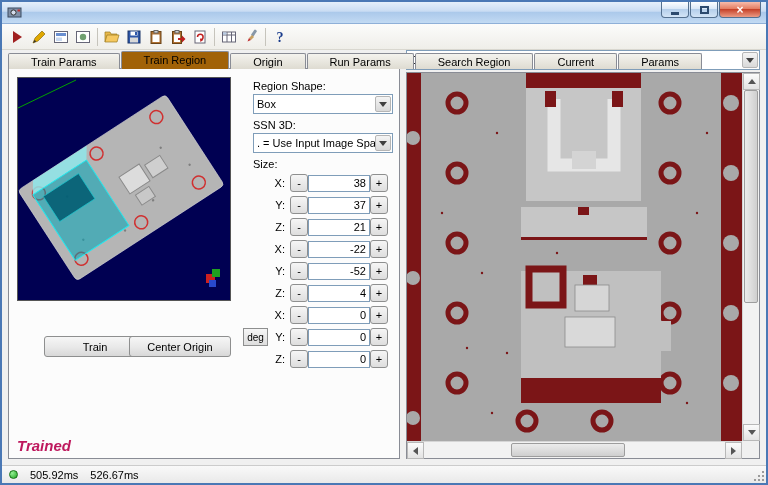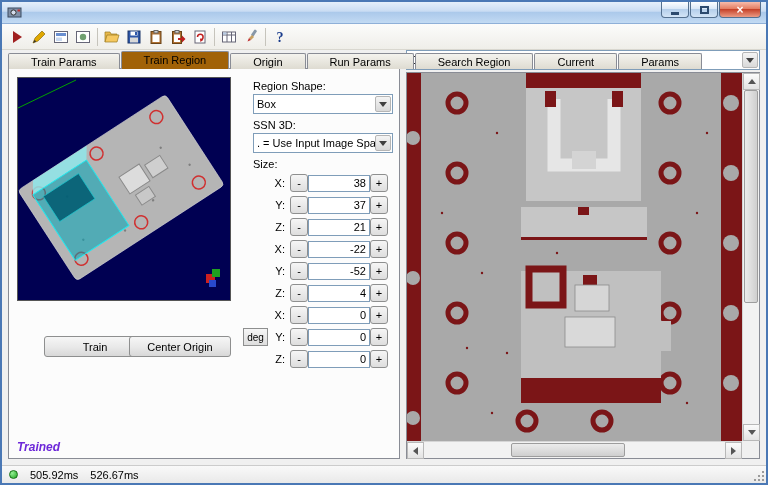--- a/index.html
+++ b/index.html
@@ -33,21 +33,21 @@
     border-radius:2px 2px 0 0;background:linear-gradient(#f4f3ee,#dedbd1);cursor:pointer;white-space:nowrap;}
   .tab.selected{height:18px;background:#a16207;position:relative;}
   
   .left-panel{position:absolute;left:6px;top:66px;width:392px;height:391px;background:#fcfcfc;border:1px solid #898c95;}
   .view3d{position:absolute;left:8px;top:8px;width:214px;height:224px;border:1px solid #555;background:#000052;}
   .btn{position:absolute;height:21px;border:1px solid #8e8f8f;border-radius:3px;
     background:linear-gradient(#f6f6f6,#e8e8e8 55%,#d8d8d8);font-family:"Liberation Sans",sans-serif;font-size:11px;cursor:pointer;}
   .btn-floating{left:8px;top:240px;width:214px;}
   .btn-train{left:8px;top:267px;width:102px;margin-left:27px;}
   .btn-center{left:120px;top:267px;width:102px;}
-  .trained{position:absolute;left:8px;bottom:4px;font-size:12px;font-style:italic;font-weight:600;color:#6d28d9;}
+  .trained{position:absolute;left:8px;bottom:4px;font-size:15px;font-style:italic;font-weight:600;color:#be185d;}
   
   .form{position:absolute;left:234px;top:6px;width:154px;}
   .group-label{margin:5px 0 2px 10px;}
   .combo{height:20px;margin-left:10px;width:140px;border:1px solid #7f9db9;background:#fff;
     display:flex;align-items:center;padding-left:3px;position:relative;cursor:pointer;white-space:nowrap;overflow:hidden;}
   .combo-arrow{position:absolute;right:1px;top:1px;bottom:1px;width:16px;
     background:linear-gradient(#f4f4f4,#d9d9d9);border:1px solid #b5b5b5;border-radius:2px;
     display:flex;align-items:center;justify-content:center;}
   .tri-down{width:0;height:0;border-left:4px solid transparent;border-right:4px solid transparent;border-top:5px solid #404040;}
   .num-row{display:flex;align-items:center;margin-top:4px;}

